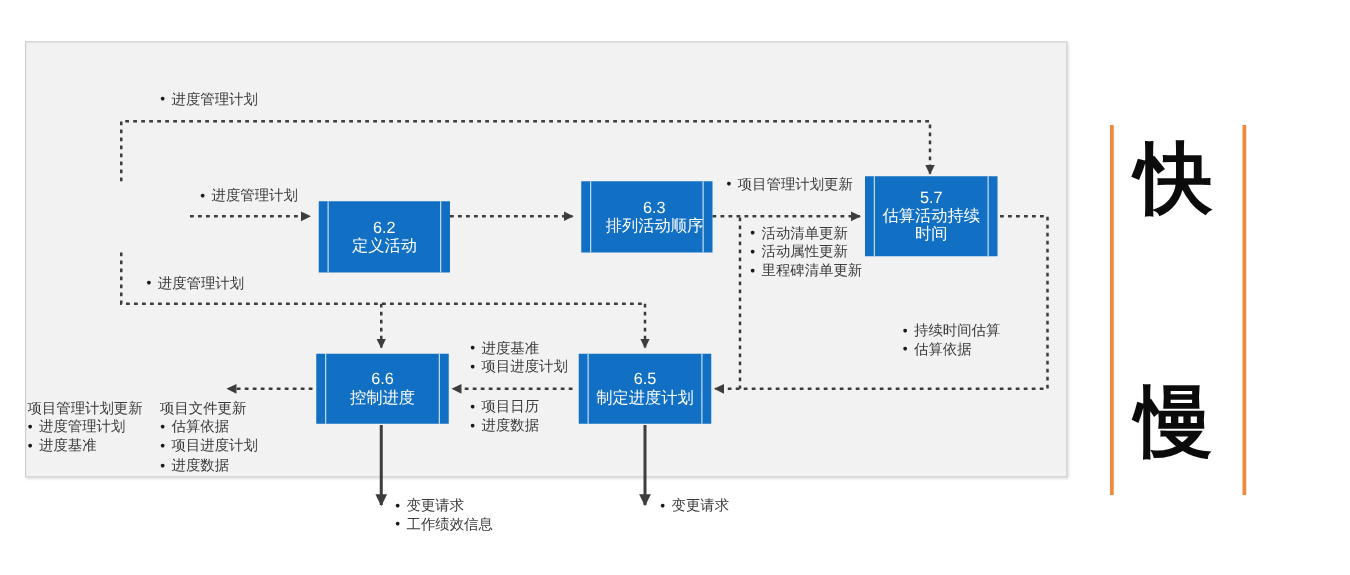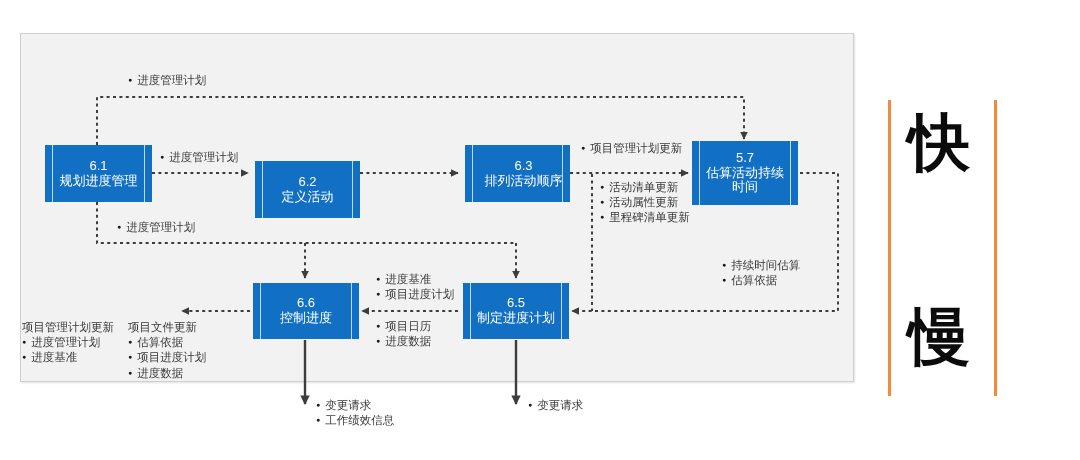--- a/index.html
+++ b/index.html
@@ -91,25 +91,20 @@
 
       <path d="M250,311 L182,311" marker-end="url(#ah)"></path>
     </g>
 
     <g stroke="#3d3d3d" stroke-width="2.4" fill="none">
       <path d="M305,340 L305,404" marker-end="url(#ahs)"></path>
       <path d="M516,340 L516,404" marker-end="url(#ahs)"></path>
     </g>
   </svg>
 
-  <div class="node" style="left:45px;top:145px;width:107px;height:57px;">
-    <span class="inner"></span>
-    <span class="num">6.1</span>
-    <span class="nm">规划进度管理</span>
-  </div>
 
   <div class="node" style="left:255px;top:161px;width:105px;height:57px;">
     <span class="inner"></span>
     <span class="num">6.2</span>
     <span class="nm">定义活动</span>
   </div>
 
   <div class="node" style="left:465px;top:145px;width:105px;height:57px;padding-left:12px;">
     <span class="inner"></span>
     <span class="num">6.3</span>

